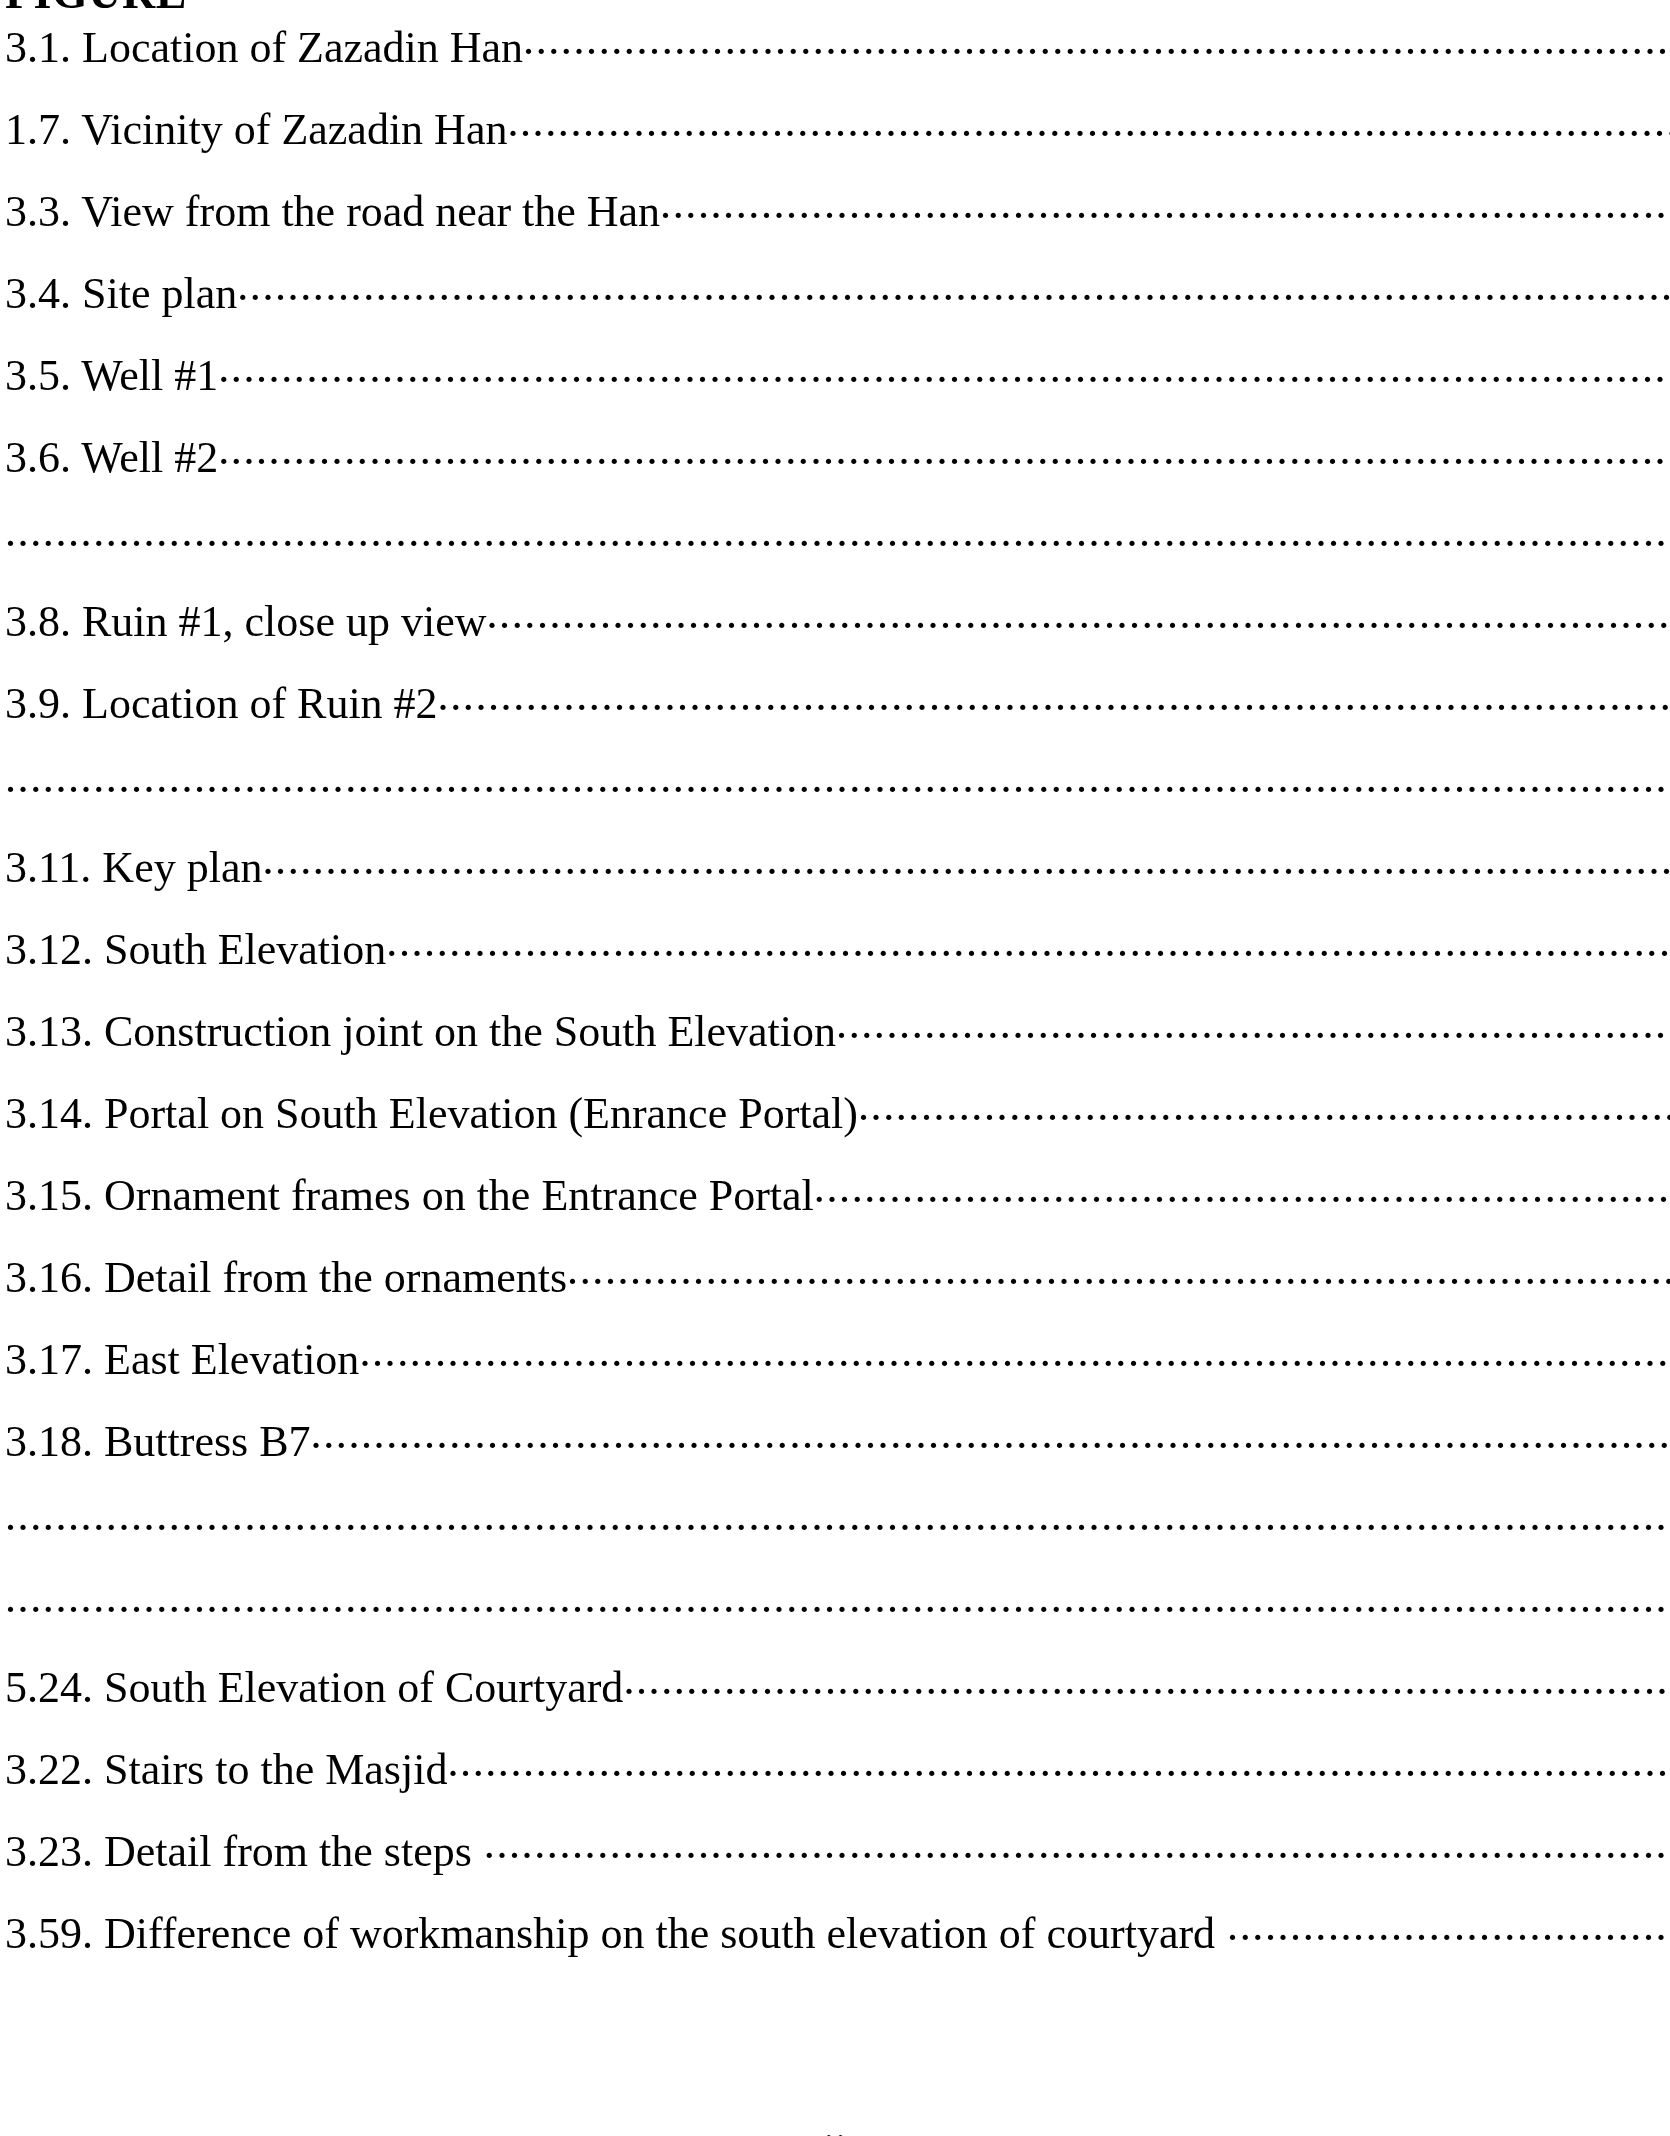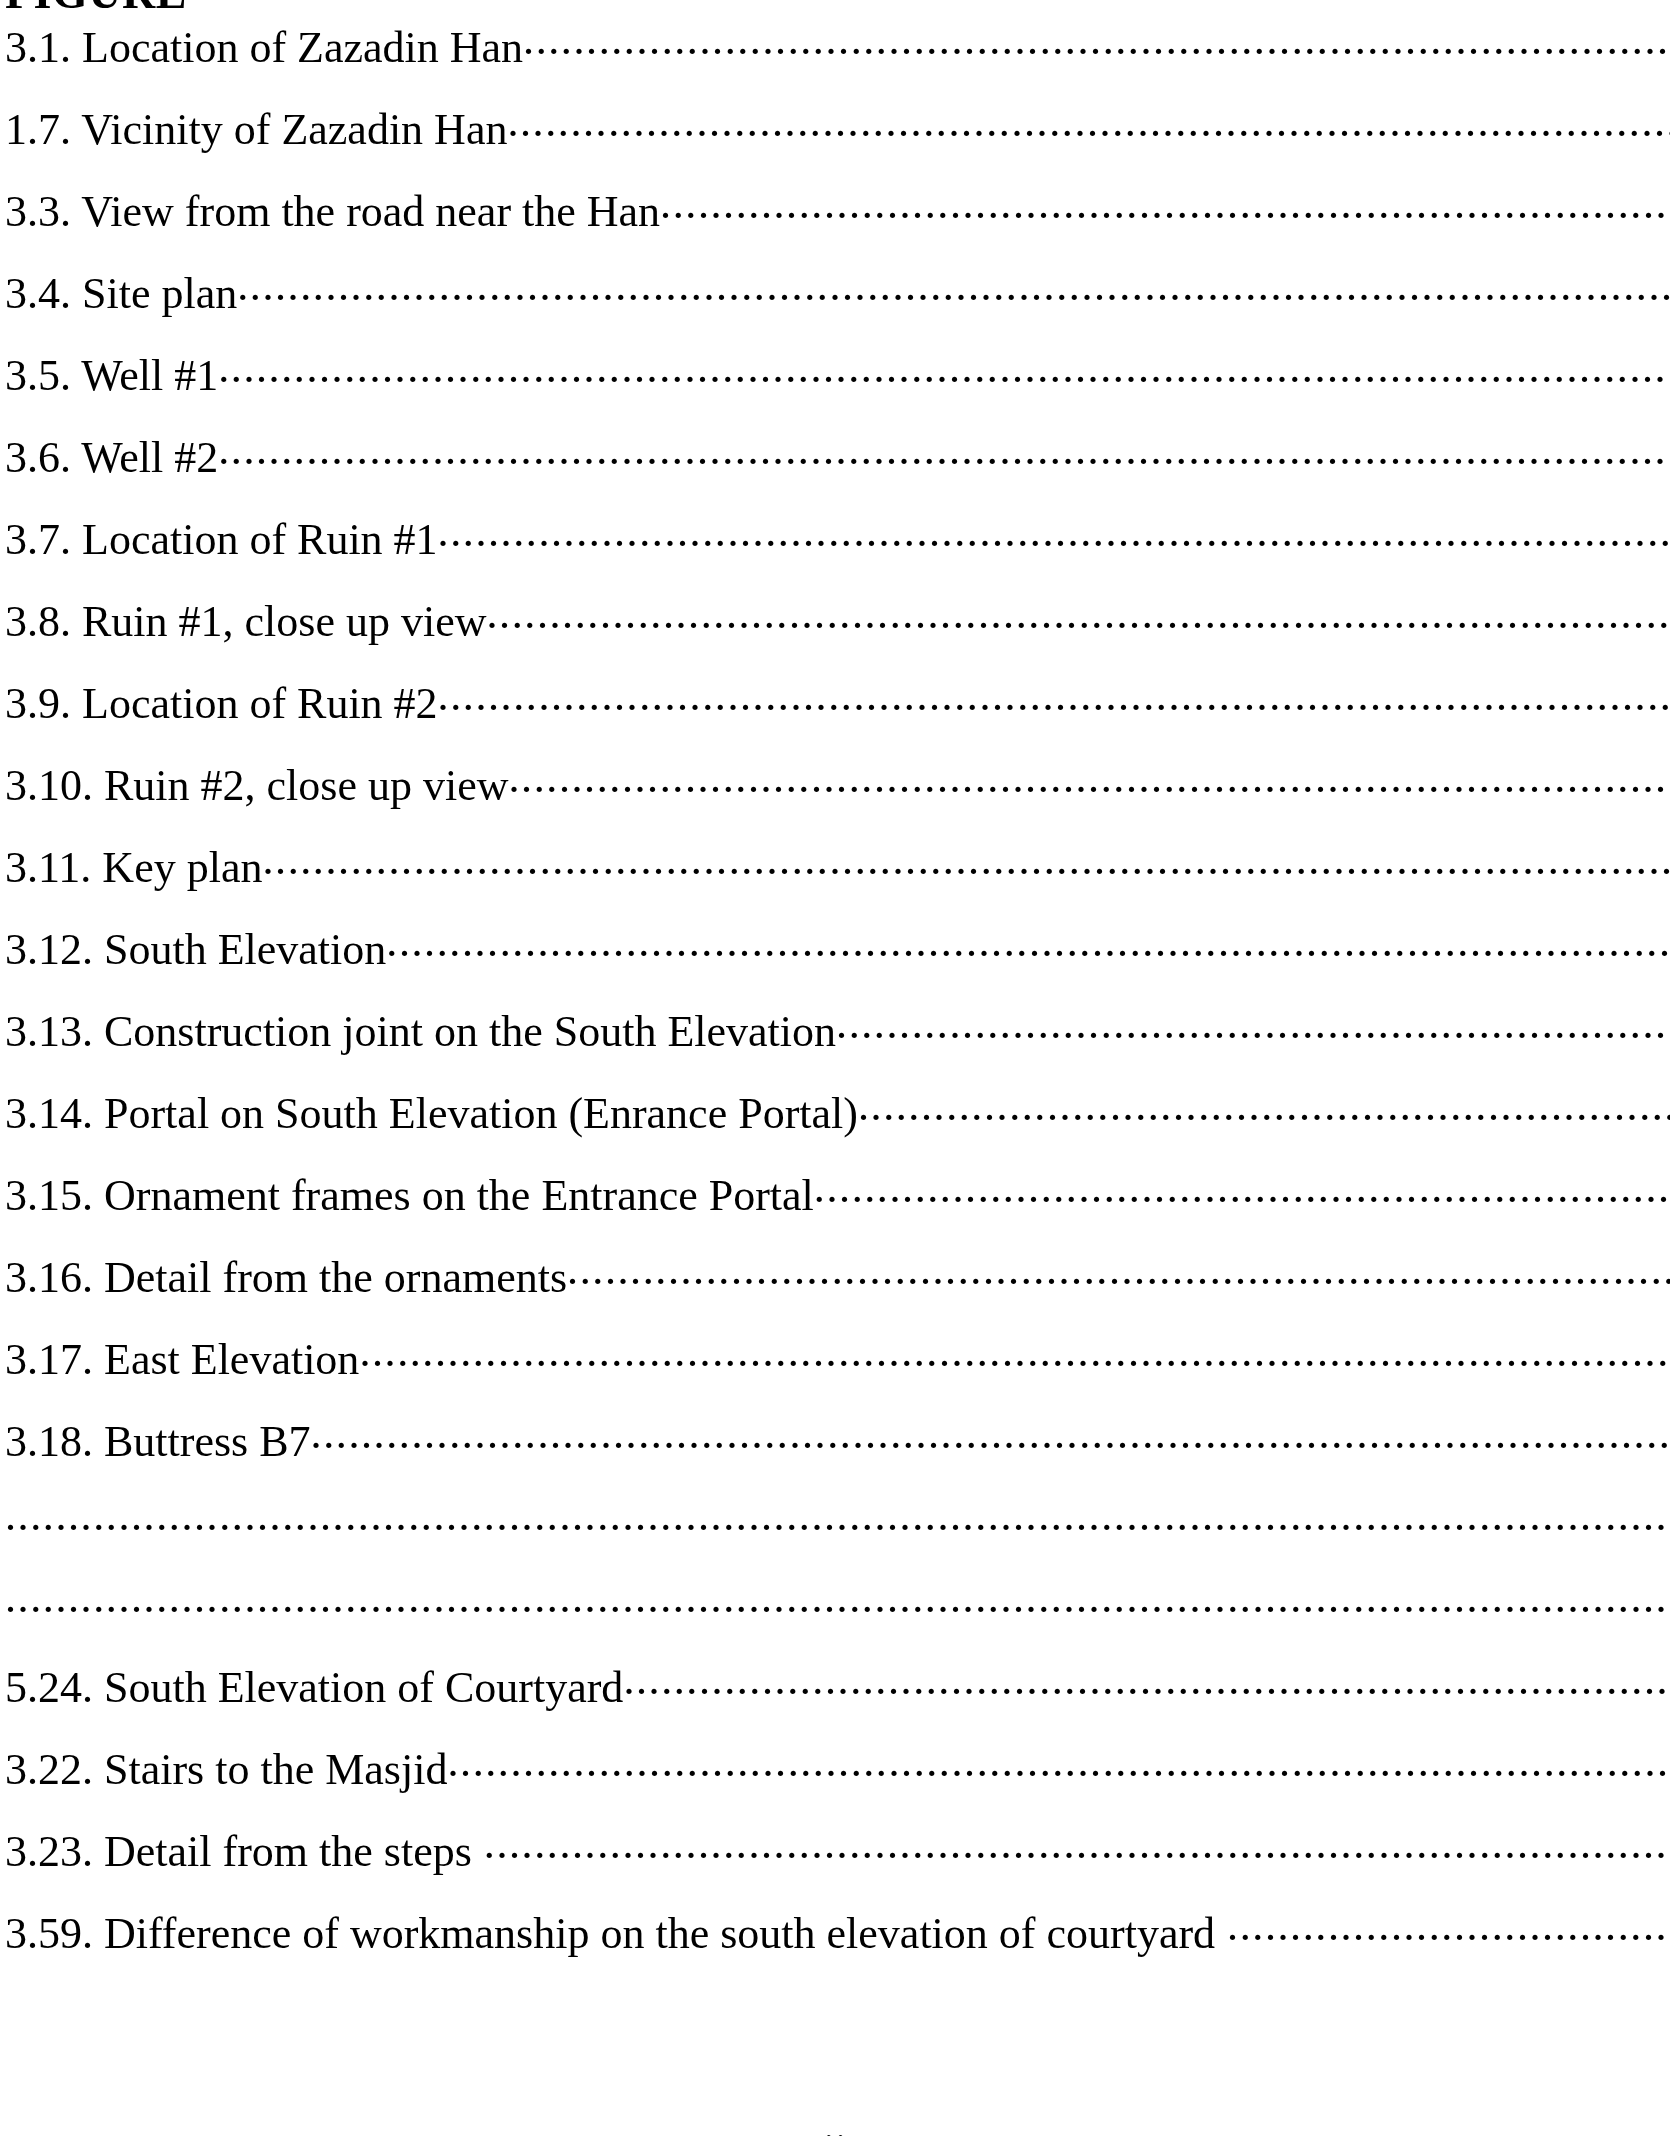--- a/index.html
+++ b/index.html
@@ -121,33 +121,31 @@
       </div>
       <div class="lof-entry" style="top: 346px;">
         <span class="entry-label">3.5. Well #1</span>
         <span class="entry-leader"></span>
       </div>
       <div class="lof-entry" style="top: 428px;">
         <span class="entry-label">3.6. Well #2</span>
         <span class="entry-leader"></span>
       </div>
       <div class="lof-entry" style="top: 510px;">
-        <span class="entry-label">3.7. Location of Ruin #1</span>
         <span class="entry-leader"></span>
       </div>
       <div class="lof-entry" style="top: 592px;">
         <span class="entry-label">3.8. Ruin #1, close up view</span>
         <span class="entry-leader"></span>
       </div>
       <div class="lof-entry" style="top: 674px;">
         <span class="entry-label">3.9. Location of Ruin #2</span>
         <span class="entry-leader"></span>
       </div>
       <div class="lof-entry" style="top: 756px;">
-        <span class="entry-label">3.10. Ruin #2, close up view</span>
         <span class="entry-leader"></span>
       </div>
       <div class="lof-entry" style="top: 838px;">
         <span class="entry-label">3.11. Key plan</span>
         <span class="entry-leader"></span>
       </div>
       <div class="lof-entry" style="top: 920px;">
         <span class="entry-label">3.12. South Elevation</span>
         <span class="entry-leader"></span>
       </div>

